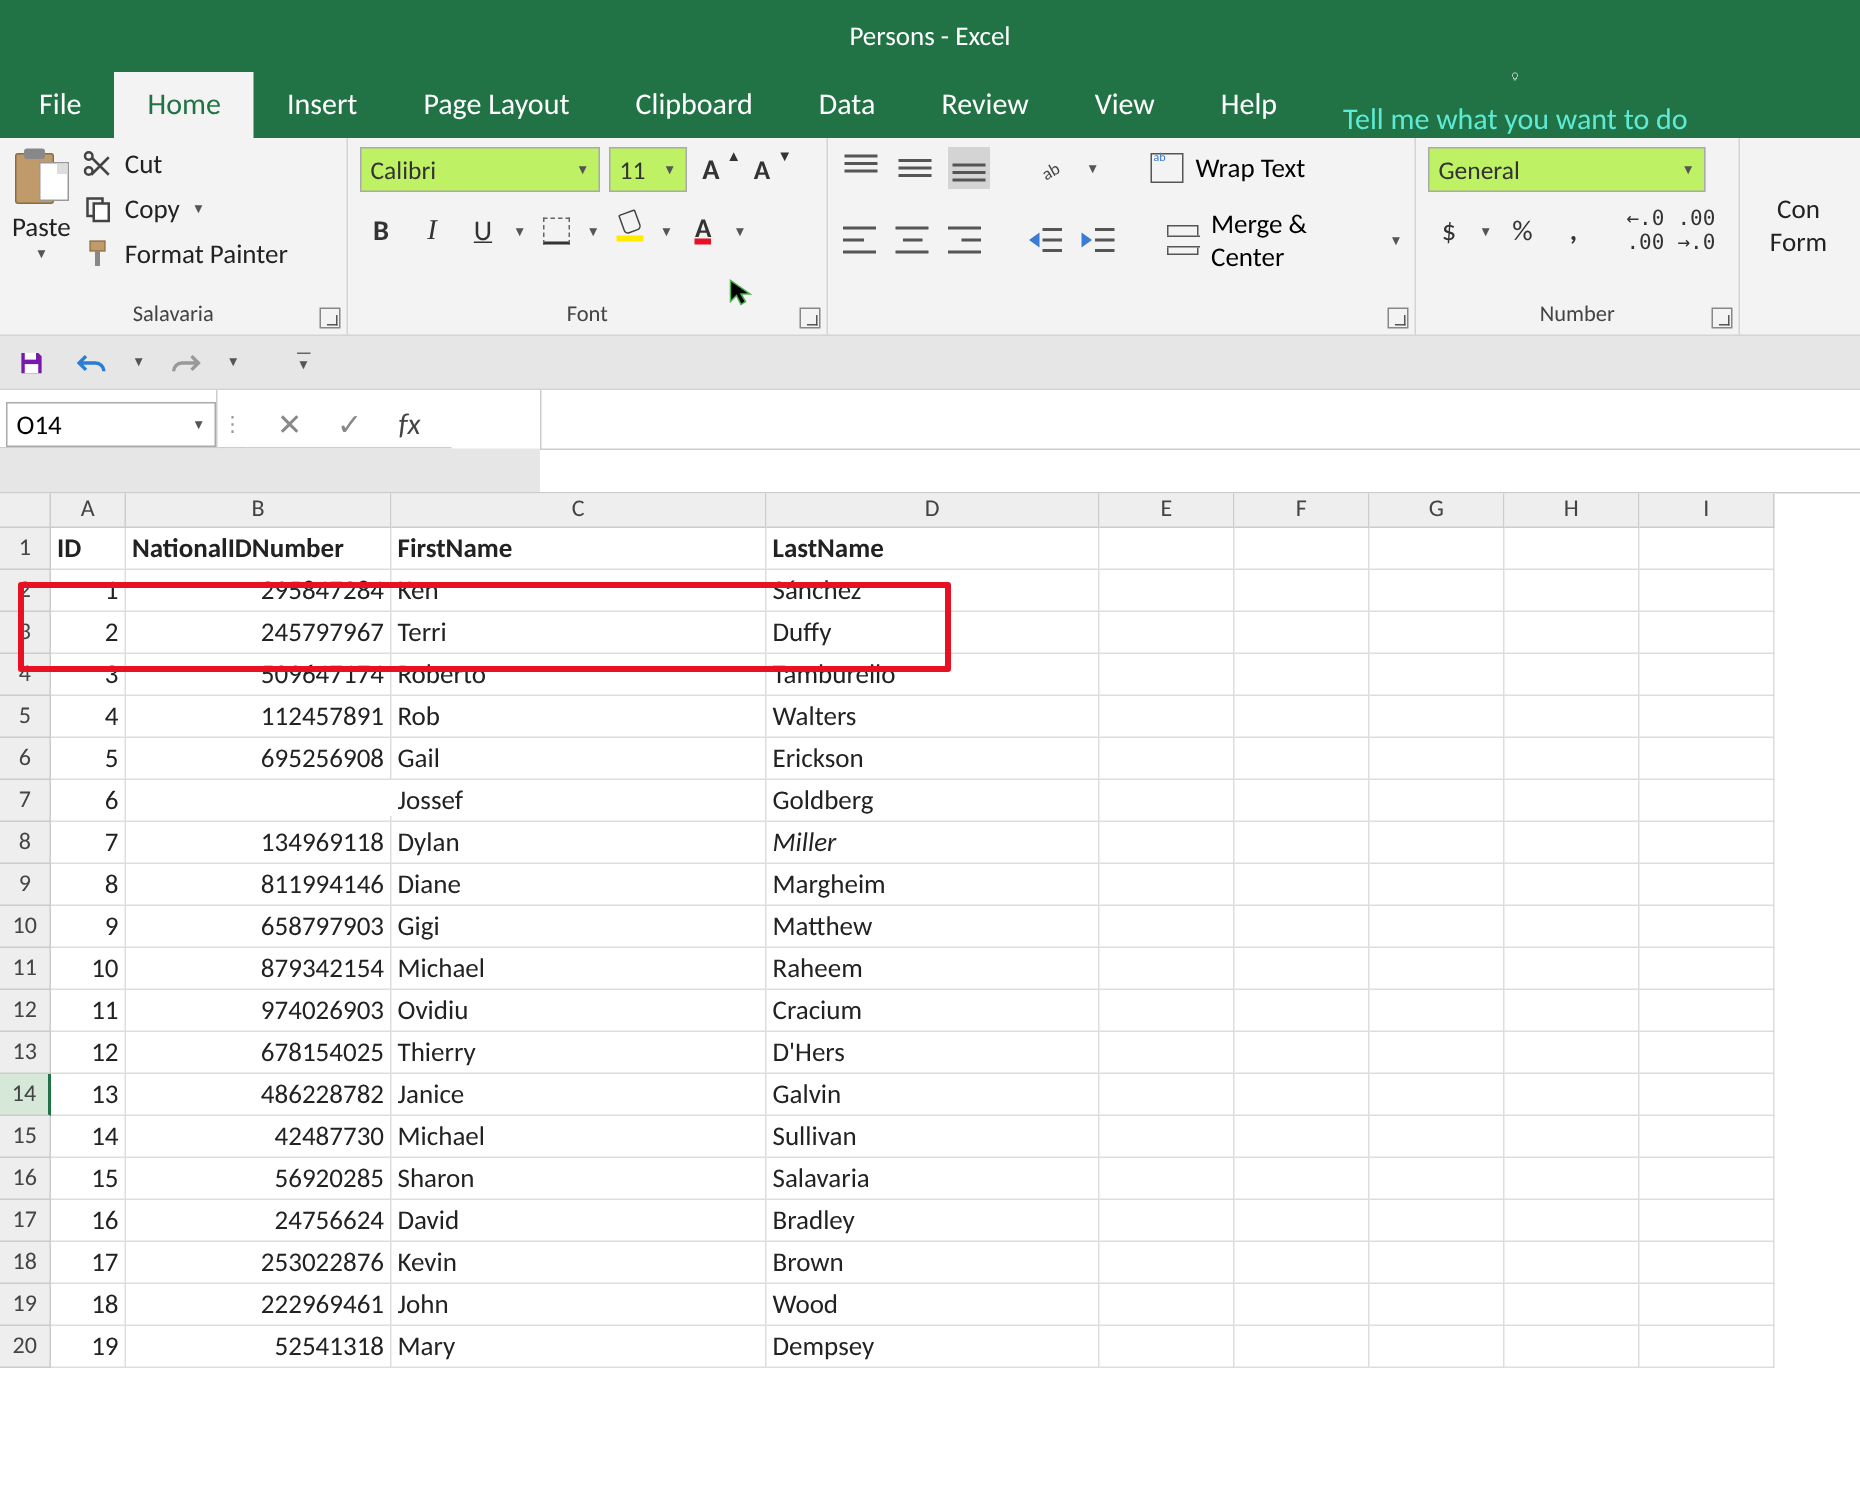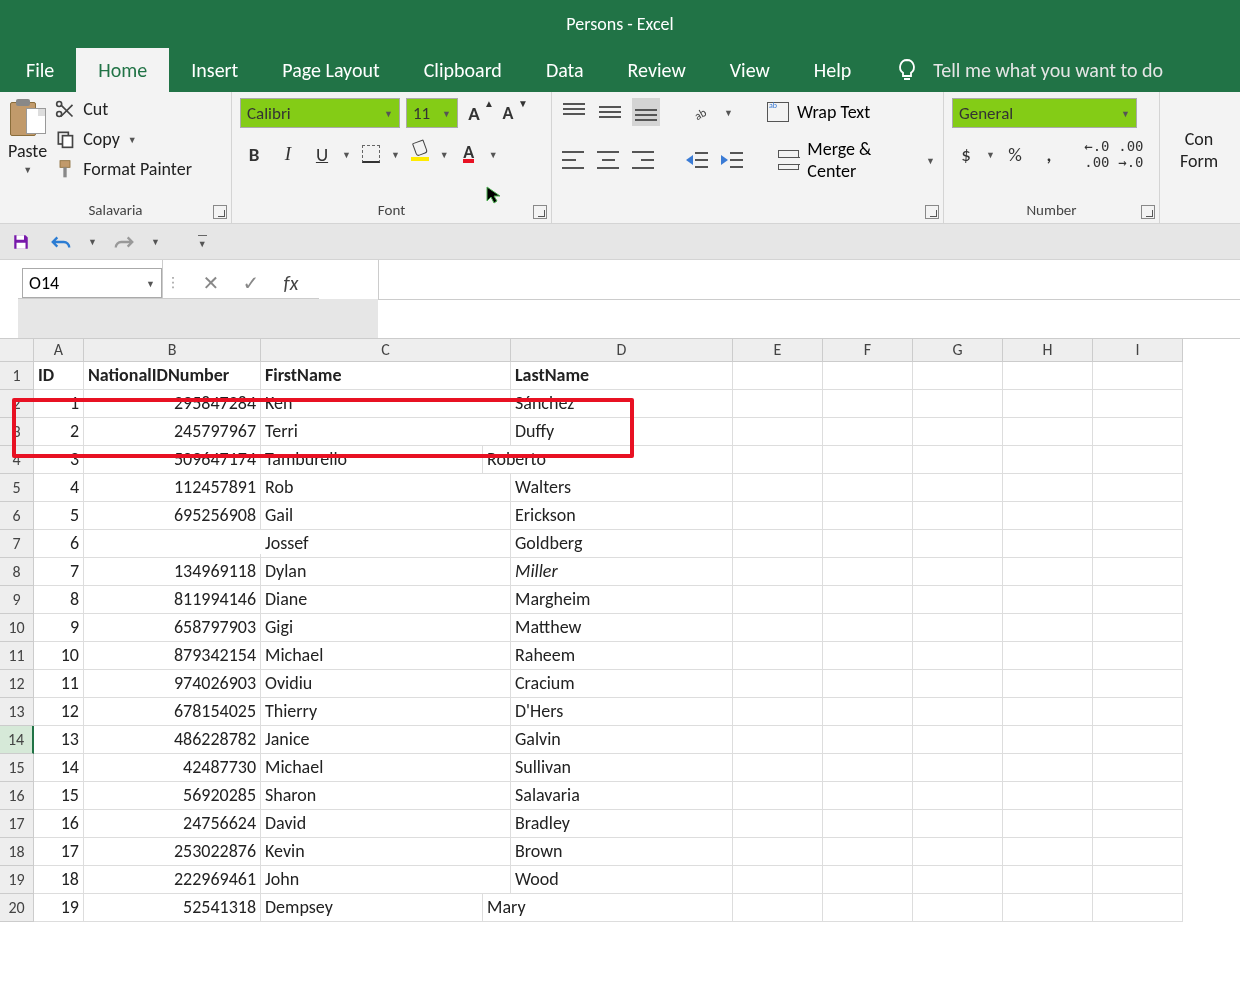--- a/index.html
+++ b/index.html
@@ -6,21 +6,21 @@
 body { background: #fff; overflow: hidden; width: 1240px; height: 1006px; }
 
 
 .titlebar { background: #217346; height: 48px; display: flex; align-items: center; justify-content: center; color: #fff; font-size: 18px; }
 
 
 .tabs { background: #217346; height: 44px; display: flex; align-items: stretch; }
 .tab { color: #fff; font-size: 20px; padding: 0 22px; display: flex; align-items: center; cursor: pointer; }
 .tab.file { margin-left: 4px; }
 .tab.active { background: #f3f3f3; color: #217346; font-weight: 400; }
-.tellme { display: flex; align-items: center; gap: 14px; padding: 0 22px; color: #e5e5e5; font-size: 20px; }
+.tellme { display: flex; align-items: center; gap: 14px; padding: 0 22px; color: #5eead4; font-size: 20px; flex-direction: column; }
 .bulb { width: 24px; height: 24px; }
 
 
 .ribbon { background: #f3f3f3; border-bottom: 1px solid #d4d4d4; height: 132px; display: flex; }
 .group { border-right: 1px solid #d4d4d4; padding: 6px 8px 2px 8px; display: flex; flex-direction: column; justify-content: space-between; position: relative; }
 .group-label { font-size: 15px; color: #444; text-align: center; padding: 2px 0; }
 .dlg-launcher { position: absolute; right: 4px; bottom: 4px; width: 14px; height: 14px; border: 1px solid #888; }
 .dlg-launcher::after { content: ""; position: absolute; right: 1px; bottom: 1px; width: 6px; height: 6px; border-right: 1px solid #555; border-bottom: 1px solid #555; }
 
 
@@ -33,21 +33,21 @@
 .paste-paper::before { content:""; position:absolute; right:0; top:0; width:7px; height:7px; background:#ddd; }
 .paste-label { font-size: 18px; color: #222; }
 .clip-col { display: flex; flex-direction: column; gap: 8px; font-size: 18px; color: #222; }
 .clip-row { display: flex; align-items: center; gap: 8px; cursor: pointer; }
 .sm-icon { width: 20px; height: 20px; display: inline-flex; align-items: center; justify-content: center; }
 .scissors svg, .copy-ic svg, .brush svg { width: 20px; height: 20px; }
 
 
 .font-body { display: flex; flex-direction: column; gap: 12px; }
 .font-row { display: flex; gap: 6px; align-items: center; }
-.combo { background: #84cc16; border: 1px solid #aaa; height: 30px; display: flex; align-items: center; padding: 0 6px; font-size: 17px; color: #333; }
+.combo { background: #bef264; border: 1px solid #aaa; height: 30px; display: flex; align-items: center; padding: 0 6px; font-size: 17px; color: #333; }
 .combo .arrow { margin-left: auto; }
 .fontname { width: 160px; }
 .fontsize { width: 52px; }
 .bigA { font-size: 22px; font-weight: 600; position: relative; padding-right: 8px; }
 .bigA sup { font-size: 10px; position: absolute; top: -2px; right: -2px; }
 .btn { width: 28px; height: 28px; display: inline-flex; align-items: center; justify-content: center; font-size: 19px; color: #333; cursor: pointer; }
 .arrow { font-size: 9px; color: #555; }
 .border-ic { width: 18px; height: 18px; border: 1px dashed #666; border-bottom: 2px solid #333; }
 .fill-ic { width: 18px; height: 14px; border-bottom: 4px solid #ffeb00; position: relative; }
 .fill-ic::before { content:""; position:absolute; left:3px; top:-6px; width:10px; height:12px; border:1.5px solid #444; border-radius: 1px 1px 3px 3px; transform: rotate(-20deg); }
@@ -84,21 +84,21 @@
 
 .cond { display: flex; flex-direction: column; align-items: center; font-size: 18px; color: #222; padding-top: 30px; }
 
 
 .qat { background: #e6e6e6; border-bottom: 1px solid #d4d4d4; height: 36px; display: flex; align-items: center; padding: 0 8px; gap: 14px; }
 .qat .btn { width: 26px; height: 26px; }
 .save-ic { width: 18px; height: 18px; }
 .undo-ic, .redo-ic { width: 22px; height: 16px; }
 
 
-.fbar-wrap { display: flex; height: 78px; padding-left: 18px; }
+.fbar-wrap { display: flex; height: 68px; }
 .namebox-area { border-right: 1px solid #ccc; border-bottom: 1px solid #ccc; background: #fff; display: flex; align-items: flex-start; padding: 8px 0 0 4px; }
 .namebox { width: 140px; height: 30px; border: 1px solid #aaa; display: flex; align-items: center; padding: 0 6px; font-size: 18px; background: #fff; }
 .namebox .arrow { margin-left: auto; }
 .fx-btns { display: flex; align-items: flex-start; gap: 4px; padding: 8px 10px 0 10px; border-bottom: 1px solid #ccc; }
 .fx-btn { width: 36px; height: 30px; display: flex; align-items: center; justify-content: center; color: #888; font-size: 20px; cursor: pointer; }
 .fx-label { font-style: italic; font-size: 20px; color: #444; }
 .formula-input { flex: 1; border-bottom: 1px solid #ccc; background: #fff; height: 40px; margin-top: 0; border-left: 1px solid #ccc; }
 .fbar-left { display:flex; flex-direction:column; }
 .fbar-pad { flex:1; background:#e6e6e6; }
 
@@ -440,22 +440,22 @@
         <div class="cell" style="width: 90px;"></div>
         <div class="cell" style="width: 90px;"></div>
         <div class="cell" style="width: 90px;"></div>
         <div class="cell" style="width: 90px;"></div>
         <div class="cell" style="width: 90px;"></div>
       </div>
       <div class="row">
         <div class="rowhdr">4</div>
         <div class="cell num" style="width: 50px;">3</div>
         <div class="cell num" style="width: 177px;">509647174</div>
+        <div class="cell" style="width: 250px;">Roberto</div>
         <div class="cell" style="width: 222px;">Tamburello</div>
-        <div class="cell" style="width: 250px;">Roberto</div>
         <div class="cell" style="width: 90px;"></div>
         <div class="cell" style="width: 90px;"></div>
         <div class="cell" style="width: 90px;"></div>
         <div class="cell" style="width: 90px;"></div>
         <div class="cell" style="width: 90px;"></div>
       </div>
       <div class="row">
         <div class="rowhdr">5</div>
         <div class="cell num" style="width: 50px;">4</div>
         <div class="cell num" style="width: 177px;">112457891</div>
@@ -632,22 +632,22 @@
         <div class="cell" style="width: 90px;"></div>
         <div class="cell" style="width: 90px;"></div>
         <div class="cell" style="width: 90px;"></div>
         <div class="cell" style="width: 90px;"></div>
         <div class="cell" style="width: 90px;"></div>
       </div>
       <div class="row">
         <div class="rowhdr">20</div>
         <div class="cell num" style="width: 50px;">19</div>
         <div class="cell num" style="width: 177px;">52541318</div>
+        <div class="cell" style="width: 250px;">Mary</div>
         <div class="cell" style="width: 222px;">Dempsey</div>
-        <div class="cell" style="width: 250px;">Mary</div>
         <div class="cell" style="width: 90px;"></div>
         <div class="cell" style="width: 90px;"></div>
         <div class="cell" style="width: 90px;"></div>
         <div class="cell" style="width: 90px;"></div>
         <div class="cell" style="width: 90px;"></div>
       </div>
     </div>
   <div class="redbox" id="redbox" style="left: 12px; top: 60px; width: 622px; height: 60px;"></div>
 </div>
 

